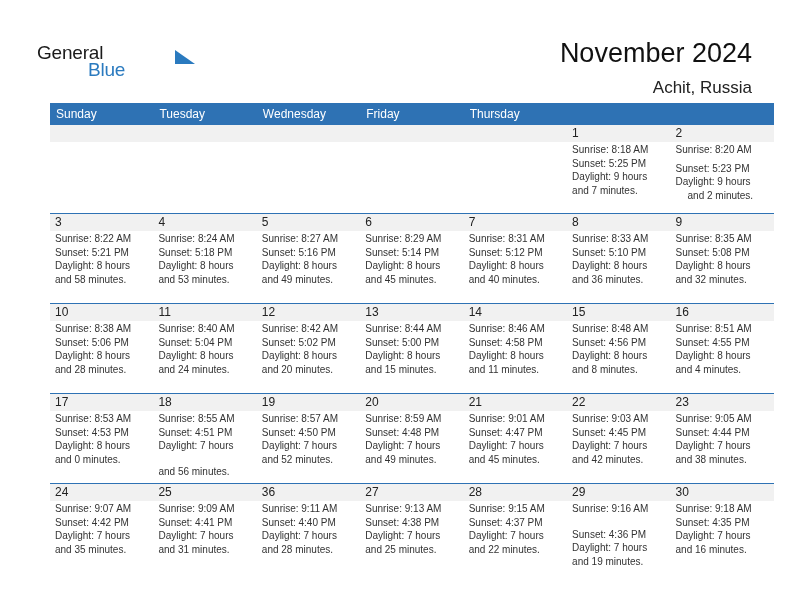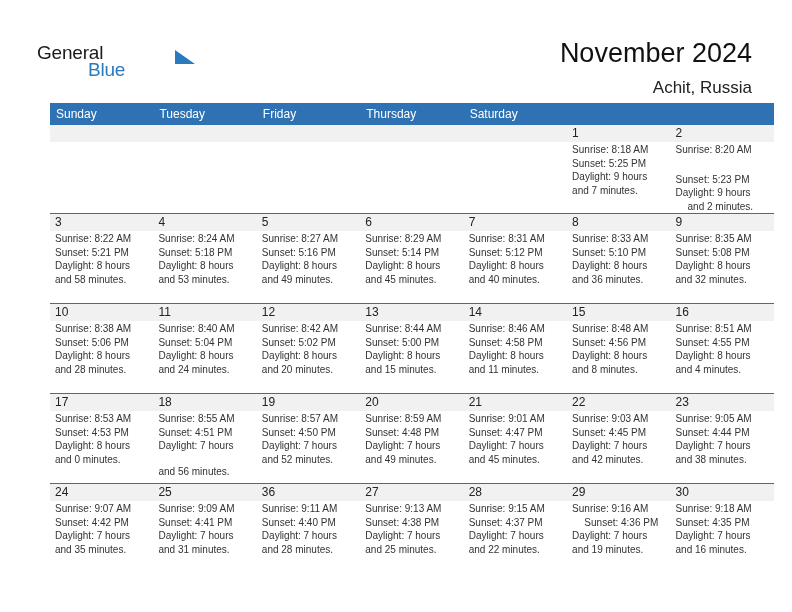--- a/index.html
+++ b/index.html
@@ -40,23 +40,23 @@
   <span class="blue">Blue</span>
 </div>
 
 <div class="title">November 2024</div>
 <div class="subtitle">Achit, Russia</div>
 
 <div class="calendar">
   <div class="header-row">
     <div class="hcell">Sunday</div>
     <div class="hcell">Tuesday</div>
+    <div class="hcell">Wednesday</div>
     <div class="hcell">Friday</div>
     <div class="hcell">Thursday</div>
-    <div class="hcell">Saturday</div>
   </div>
   <div id="weeks">
       <div class="week first">
         <div class="band"></div>
         <div class="cells">
           <div class="cell">
             <div class="num"></div>
             <div class="info"></div>
             <div class="info" style="margin-top: 0px;"></div>
             <div class="info" style="margin-top: 0px;"></div>
@@ -93,21 +93,21 @@
           <div class="cell">
             <div class="num">1</div>
             <div class="info">Sunrise: 8:18 AM</div>
             <div class="info" style="margin-top: 0px;">Sunset: 5:25 PM</div>
             <div class="info" style="margin-top: 0px;">Daylight: 9 hours</div>
             <div class="info" style="margin-top: 0px;">and 7 minutes.</div>
           </div>
           <div class="cell">
             <div class="num">2</div>
             <div class="info">Sunrise: 8:20 AM</div>
-            <div class="info" style="margin-top: 16px;">Sunset: 5:23 PM</div>
+            <div class="info" style="margin-top: 5px;">Sunset: 5:23 PM</div>
             <div class="info" style="margin-top: 0px;">Daylight: 9 hours</div>
             <div class="info" style="margin-top: 0px; padding-left: 12px;">and 2 minutes.</div>
           </div>
         </div>
       </div>
       <div class="week">
         <div class="band"></div>
         <div class="cells">
           <div class="cell">
             <div class="num">3</div>
@@ -302,21 +302,21 @@
           <div class="cell">
             <div class="num">28</div>
             <div class="info">Sunrise: 9:15 AM</div>
             <div class="info" style="margin-top: 0px;">Sunset: 4:37 PM</div>
             <div class="info" style="margin-top: 0px;">Daylight: 7 hours</div>
             <div class="info" style="margin-top: 0px;">and 22 minutes.</div>
           </div>
           <div class="cell">
             <div class="num">29</div>
             <div class="info">Sunrise: 9:16 AM</div>
-            <div class="info" style="margin-top: 0px; text-align: center;">Sunset: 4:36 PM</div>
+            <div class="info" style="margin-top: 12px;">Sunset: 4:36 PM</div>
             <div class="info" style="margin-top: 0px;">Daylight: 7 hours</div>
             <div class="info" style="margin-top: 0px;">and 19 minutes.</div>
           </div>
           <div class="cell">
             <div class="num">30</div>
             <div class="info">Sunrise: 9:18 AM</div>
             <div class="info" style="margin-top: 0px;">Sunset: 4:35 PM</div>
             <div class="info" style="margin-top: 0px;">Daylight: 7 hours</div>
             <div class="info" style="margin-top: 0px;">and 16 minutes.</div>
           </div>

